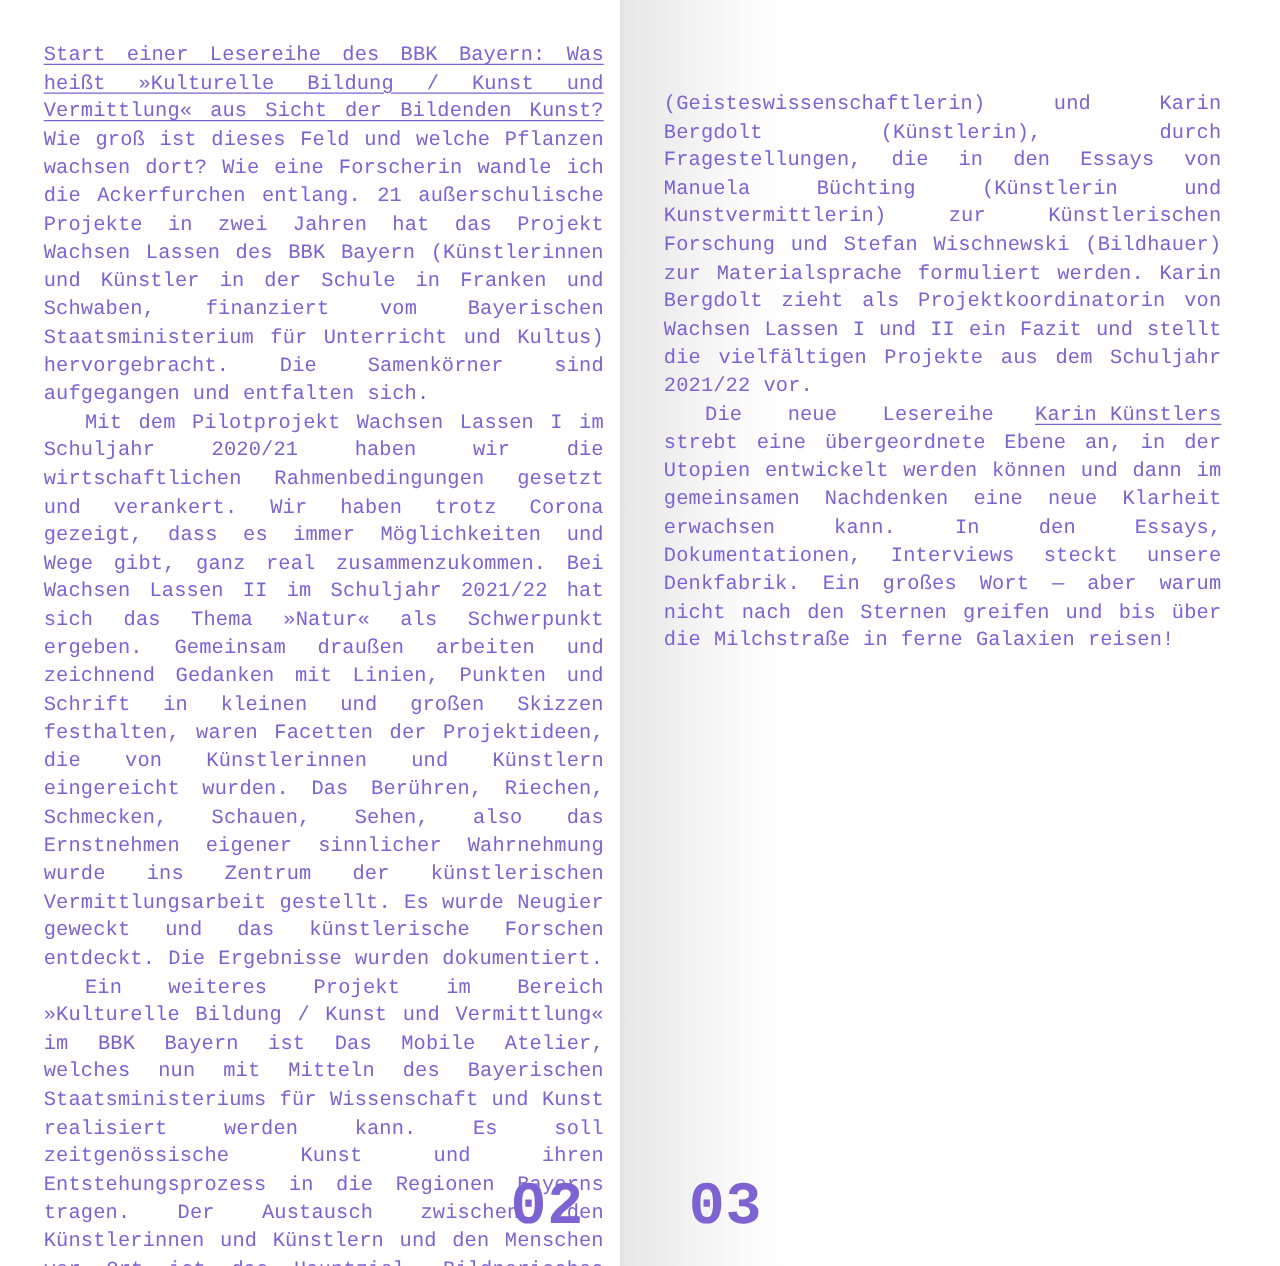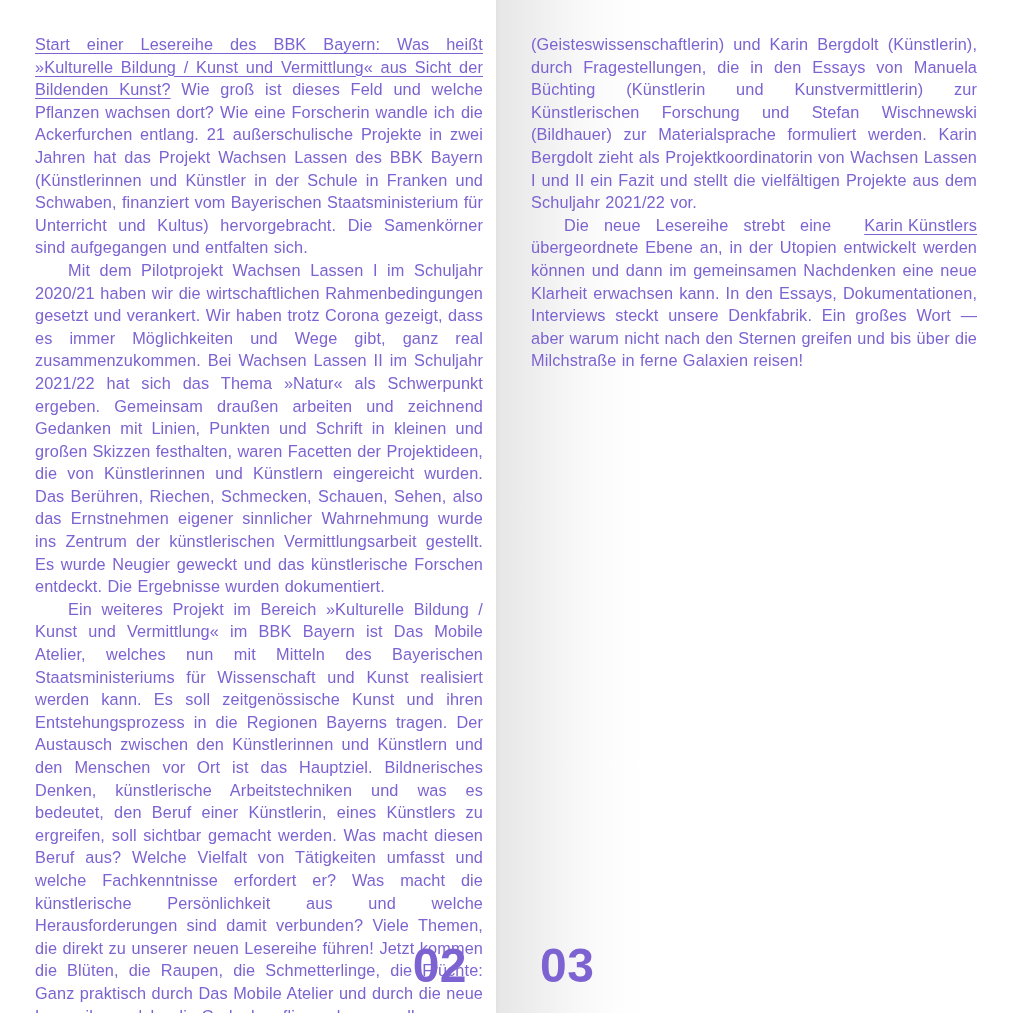--- a/index.html
+++ b/index.html
@@ -14,20 +14,21 @@
     height: 1013px;
     background: var(--page-bg);
     font-family: "Liberation Sans", sans-serif;
     overflow: hidden;
   }
   .spread {
     position: relative;
     width: 996px;
     height: 1013px;
     display: flex;
+    font-family: Liberation Mono, monospace;
   }
   .page {
     position: relative;
     height: 1013px;
   }
   .page-left {
     width: 510px;
     background: var(--page-bg);
   }
   .page-right {
@@ -47,21 +48,21 @@
     font-size: 16.3px;
     line-height: 22.6px;
     font-weight: 500;
     letter-spacing: 0.12px;
     word-spacing: 0.6px;
     text-align: justify;
     hyphens: auto;
     -webkit-hyphens: auto;
   }
   .col-left  { left: 35px; width: 448px; }
-  .col-right { left: 35px; width: 446px; }
+  .col-right { left: 35px; width: 446px; margin-top: 39px; }
   p { margin: 0; }
   p.indent { text-indent: 33px; }
   .lede-underline {
     text-decoration: underline;
     text-decoration-thickness: 1.4px;
     text-underline-offset: 3px;
   }
   .author-sig {
     float: right;
     text-decoration: underline;
@@ -71,21 +72,21 @@
   .page-number {
     position: absolute;
     color: var(--purple);
     font-size: 48px;
     line-height: 40px;
     font-weight: 700;
     letter-spacing: 0.5px;
     margin-left: 20px;
   }
   .page-number.num-left  { top: 946px; right: 29px; }
-  .page-number.num-right { top: 946px; left: 24px; }
+  .page-number.num-right { top: 946px; left: 35px; }
 </style>
 </head>
 <body>
 
 <div class="spread">
 
   <div class="page page-left">
     <div class="text-col col-left">
       <p>
         <span class="lede-underline">Start einer Lesereihe des BBK Bayern: Was heißt »Kulturelle Bildung / Kunst und Vermittlung« aus Sicht der Bildenden Kunst?</span>

